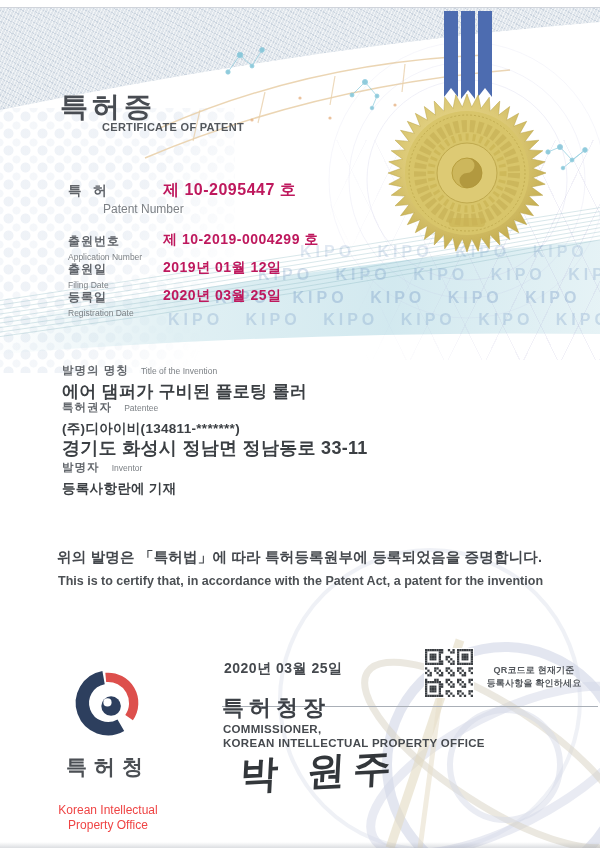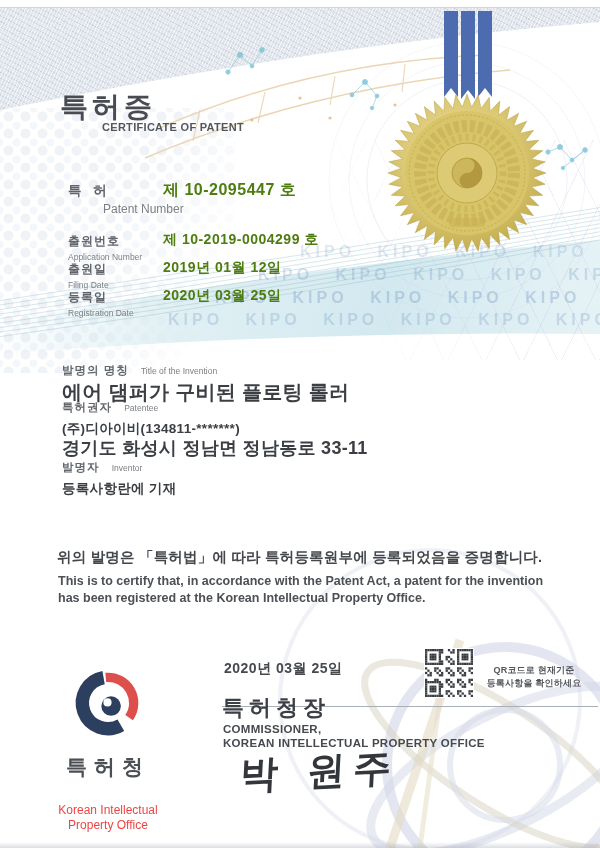--- a/index.html
+++ b/index.html
@@ -48,30 +48,30 @@
   .kipo-row{ position:absolute; z-index:2; white-space:nowrap; font-weight:700;
     font-size:16px; letter-spacing:4px; word-spacing:14px; color:#6b90c0; }
 
   
   .abs{ position:absolute; z-index:5; }
   .title-ko{ left:60px; top:88px; font-size:28px; font-weight:700; letter-spacing:4px; color:#484c52; }
   .title-en{ left:63px; top:121px; font-size:11px; font-weight:700; letter-spacing:.3px; color:#53575c;margin-left:39px; }
 
   .lab-ko{ font-size:12px; font-weight:700; color:#60646a; letter-spacing:1px; }
   .lab-en{ font-size:8.5px; color:#7c8085; margin-top:2px; }
-  .val{ position:absolute; left:95px; top:-2px; font-size:14px; font-weight:700; color:#4d7c0f;
+  .val{ position:absolute; left:95px; top:-2px; font-size:14px; font-weight:700; color:#be185d;
         letter-spacing:.5px; white-space:nowrap; }
   .row{ position:absolute; left:68px; z-index:5; }
   .row.pn .lab-ko{ font-size:13.5px; letter-spacing:4px; }
   .row.pn .lab-en{ font-size:12px;padding-left:35px; }
   .row.pn .val{ font-size:16px; top:-2px; }
 
   .sec-label{ font-size:11.5px; font-weight:700; color:#63676c; letter-spacing:1px; }
   .sec-label .en{ font-size:8.5px; font-weight:400; color:#7c8085; margin-left:8px; letter-spacing:0; }
-  .sec-value{ font-size:20px; font-weight:700; color:#3b3f43; margin-top:5px; letter-spacing:.3px; line-height:18px; }
+  .sec-value{ font-size:17px; font-weight:700; color:#3b3f43; margin-top:5px; letter-spacing:.3px; line-height:18px; }
 
   .stmt-ko{ left:57px; top:548px; font-size:14.5px; font-weight:700; color:#43474c;
             letter-spacing:.2px; white-space:nowrap; }
   .stmt-en{ left:58px; top:573px; font-size:12.5px; font-weight:600; color:#4c5054; line-height:16.5px; }
 
   .issue-date{ left:224px; top:660px; font-size:14px; font-weight:600; color:#45494e; letter-spacing:.5px; }
   .comm-rule{ left:222px; top:706px; width:376px; height:1px; background:#a9afb7; z-index:4; }
   .comm-ko{ left:222px; top:693px; font-size:22px; font-weight:700; letter-spacing:5px; color:#3c4046; }
   .comm-en1{ left:223px; top:723px; font-size:11.5px; font-weight:700; color:#464a4f; letter-spacing:.3px; }
   .comm-en2{ left:223px; top:737px; font-size:11.5px; font-weight:700; color:#464a4f; letter-spacing:.3px; }
@@ -236,21 +236,20 @@
     <div class="sec-label">
       <span>발명자</span>
       <span class="en">Inventor</span>
     </div>
     <div class="sec-value" style="font-size:13.5px;">등록사항란에 기재</div>
   </div>
 
   <div class="abs stmt-ko">위의 발명은 「특허법」에 따라 특허등록원부에 등록되었음을 증명합니다.</div>
   <div class="abs stmt-en">
     <div>This is to certify that, in accordance with the Patent Act, a patent for the invention</div>
-    <div>has been registered at the Korean Intellectual Property Office.</div>
   </div>
 
   <div class="abs issue-date">2020년 03월 25일</div>
   <div class="abs comm-rule"></div>
   <div class="abs comm-ko">특허청장</div>
   <div class="abs comm-en1">COMMISSIONER,</div>
   <div class="abs comm-en2">KOREAN INTELLECTUAL PROPERTY OFFICE</div>
   <div class="abs signature">박 원주</div>
 
   <div class="abs qr-box">

